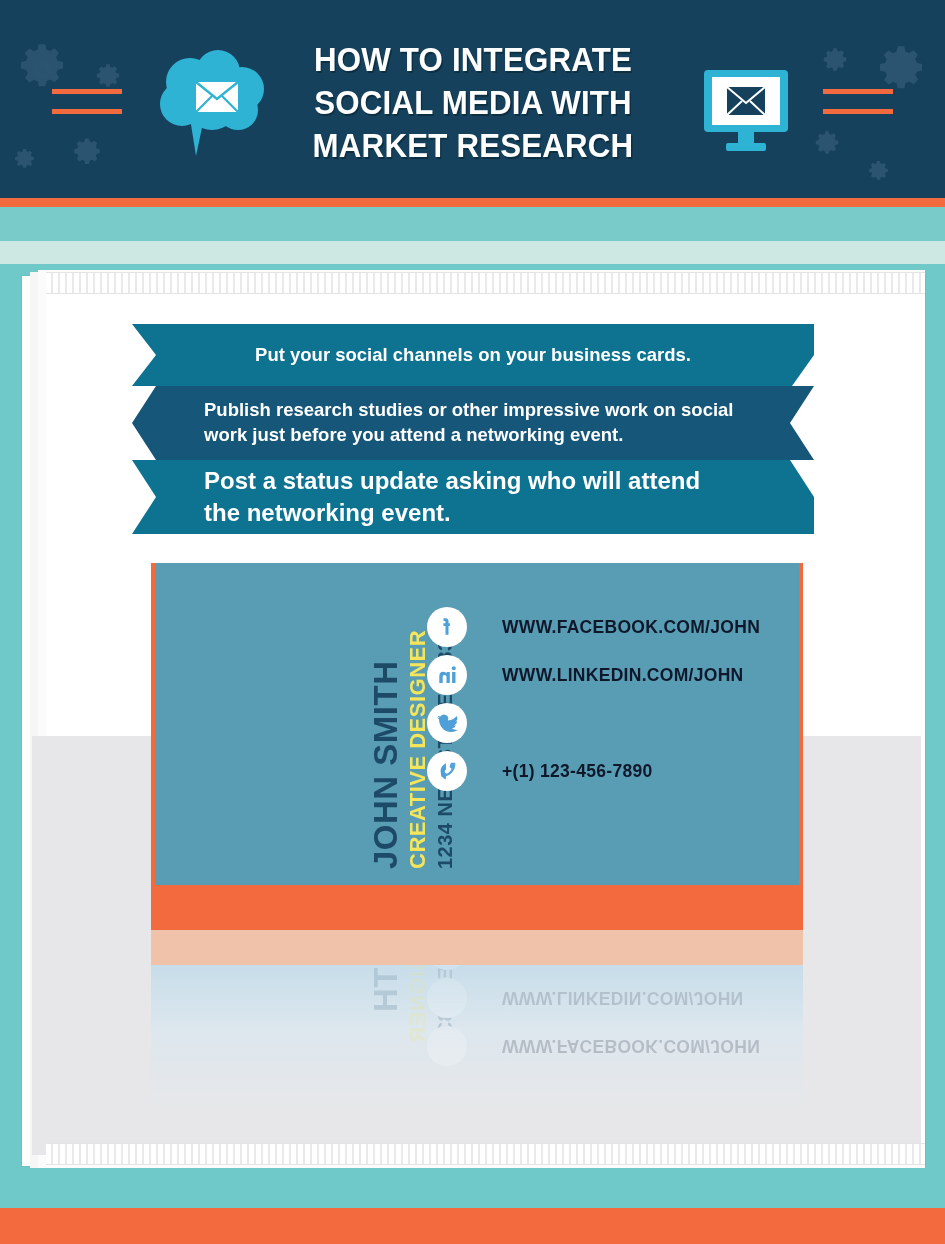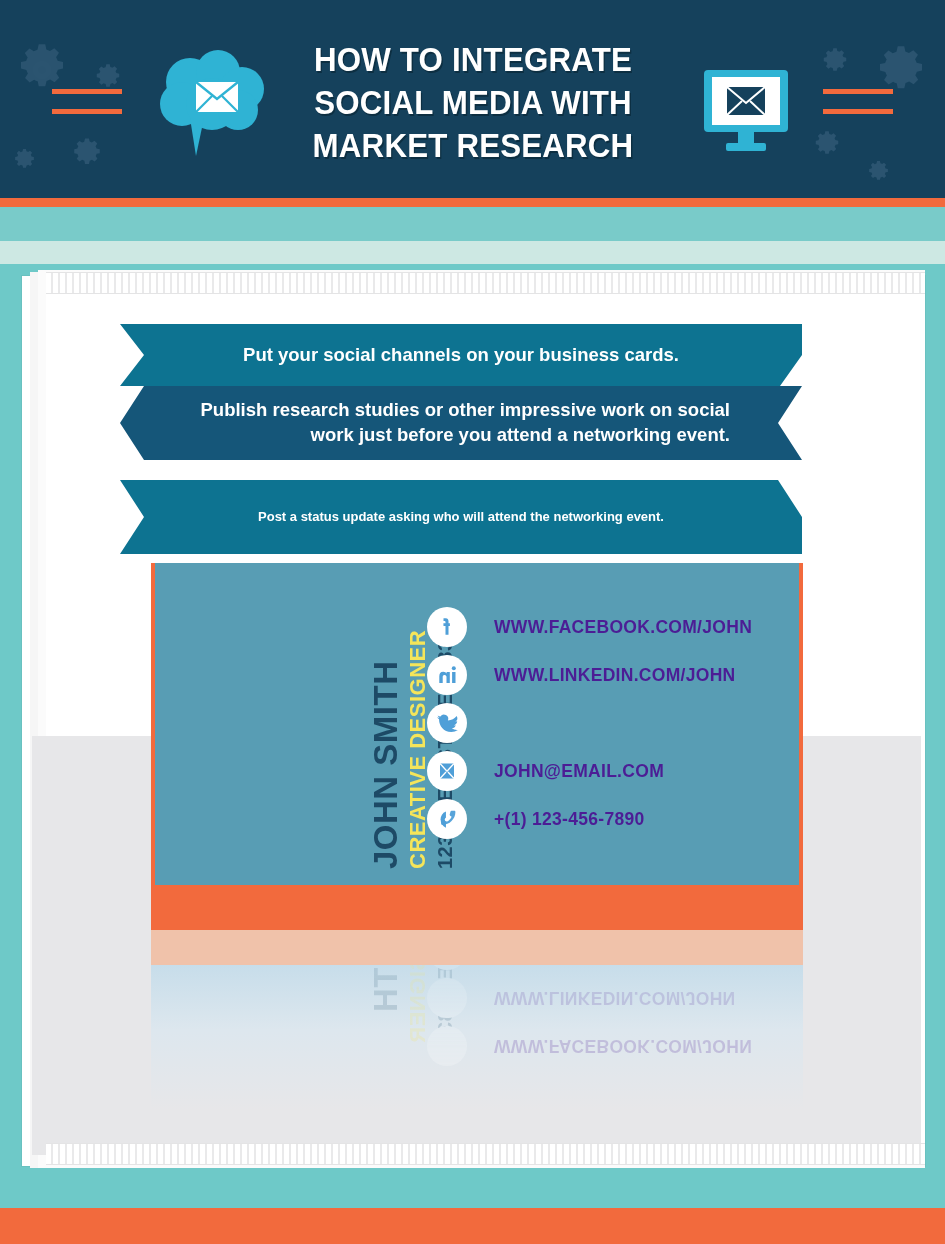--- a/index.html
+++ b/index.html
@@ -66,29 +66,29 @@
   .ribbed.bottom{ left:46px; top:1143px; width:879px; }
 
   .floor{
     position:absolute; left:32px; top:736px; width:889px; height:419px;
     background:#e7e7e9;
   }
 
   
   .ribbons{ position:absolute; left:0; top:0; width:945px; height:1244px; pointer-events:none; }
   .ribbon{
-    position:absolute; left:120px; width:682px;
+    position:absolute; left:132px; width:682px;
     display:flex; align-items:center; justify-content:center;
-    color:#ffffff; text-align:right; font-weight:bold;
+    color:#ffffff; text-align:left; font-weight:bold;
     pointer-events:auto;
   }
   .ribbon span{ position:relative; z-index:2; display:block; padding:0 72px; }
   .rb1{ top:324px; height:62px; font-size:18.5px; line-height:1.3; }
   .rb2{ top:386px; height:74px; font-size:18.5px; line-height:1.35; }
-  .rb3{ top:460px; height:74px; font-size:13px; line-height:1.35;margin-top:20px; }
+  .rb3{ top:460px; height:74px; font-size:24px; line-height:1.35; }
   .rb-shape{ position:absolute; inset:0; z-index:1; }
   .rb-shape svg{ display:block; width:100%; height:100%; }
 
   
   .card{
     position:absolute; left:151px; top:563px; width:652px; height:322px;
     background:#589db4; border-left:4px solid #f26a3d; border-right:4px solid #f26a3d;
   }
   .card-orange{
     position:absolute; left:151px; top:885px; width:652px; height:45px;
@@ -126,21 +126,21 @@
 
   
   .contacts{ position:absolute; left:272px; top:40px; }
   .crow{ display:flex; align-items:center; height:48px; margin-bottom:0px; }
   .cicon{
     width:40px; height:40px; border-radius:50%; background:#ffffff;
     display:flex; align-items:center; justify-content:center; flex:0 0 40px;
   }
   .cicon svg{ display:block; }
   .ctext{
-    margin-left:27px; color:#4c1d95; font-size:17.5px; font-weight:bold;
+    margin-left:35px; color:#0f172a; font-size:17.5px; font-weight:bold;
     letter-spacing:.3px; white-space:nowrap;
   }
 
   
   .footer-teal{ position:absolute; left:0; top:1176px; width:945px; height:32px; background:#6ec9c8; }
   .footer-orange{ position:absolute; left:0; top:1208px; width:945px; height:36px; background:#f26a3d; }
 </style>
 </head>
 <body>
 
@@ -319,29 +319,20 @@
       </div>
 
       <div class="crow">
         <span class="cicon">
           <svg width="25" height="25" viewBox="0 0 24 24" style="transform:scaleX(-1)">
             <path fill="#4f9fd8" d="M22 5.9c-.7.3-1.5.5-2.4.6.9-.5 1.5-1.3 1.8-2.3-.8.5-1.7.8-2.6 1A4.1 4.1 0 0011.6 9c-3.4-.2-6.4-1.8-8.4-4.3a4.1 4.1 0 001.3 5.5c-.7 0-1.3-.2-1.8-.5 0 2 1.4 3.6 3.3 4-.3.1-.7.1-1.1.1-.3 0-.5 0-.8-.1a4.1 4.1 0 003.8 2.9A8.3 8.3 0 012 18.3a11.7 11.7 0 006.3 1.9c7.6 0 11.8-6.3 11.8-11.8v-.5c.8-.6 1.5-1.3 2-2z"></path>
           </svg>
         </span>
       </div>
 
-      <div class="crow">
-        <span class="cicon">
-          <svg width="24" height="24" viewBox="0 0 24 24" style="transform:scaleX(-1)">
-            <rect x="5" y="4.5" width="14" height="15" fill="#4f9fd8"></rect>
-            <path d="M5 4.5 L12 12.2 L19 4.5 M5 19.5 L11 13 M19 19.5 L13 13" fill="none" stroke="#ffffff" stroke-width="1.3"></path>
-          </svg>
-        </span>
-        <span class="ctext">JOHN@EMAIL.COM</span>
-      </div>
 
       <div class="crow">
         <span class="cicon">
           <svg width="25" height="25" viewBox="0 0 24 24" style="transform:scaleX(-1)">
             <g fill="#4f9fd8">
               <path d="M5.5 3.5h2.6c.5 0 .9.3 1 .8l.8 3c.1.4 0 .8-.4 1l-1.5 1c.9 1.9 2.4 3.4 4.3 4.3l1-1.5c.2-.3.6-.5 1-.4l3 .8c.5.1.8.5.8 1v2.6c0 .6-.5 1.1-1.1 1.1-7 0-12.6-5.6-12.6-12.6 0-.6.5-1.1 1.1-1.1z" opacity=".95"></path>
               <path d="M13.5 4.2a8.5 8.5 0 010 15.6V4.2z"></path>
               <circle cx="12.7" cy="12" r="1.9" fill="#ffffff"></circle>
             </g>
           </svg>

